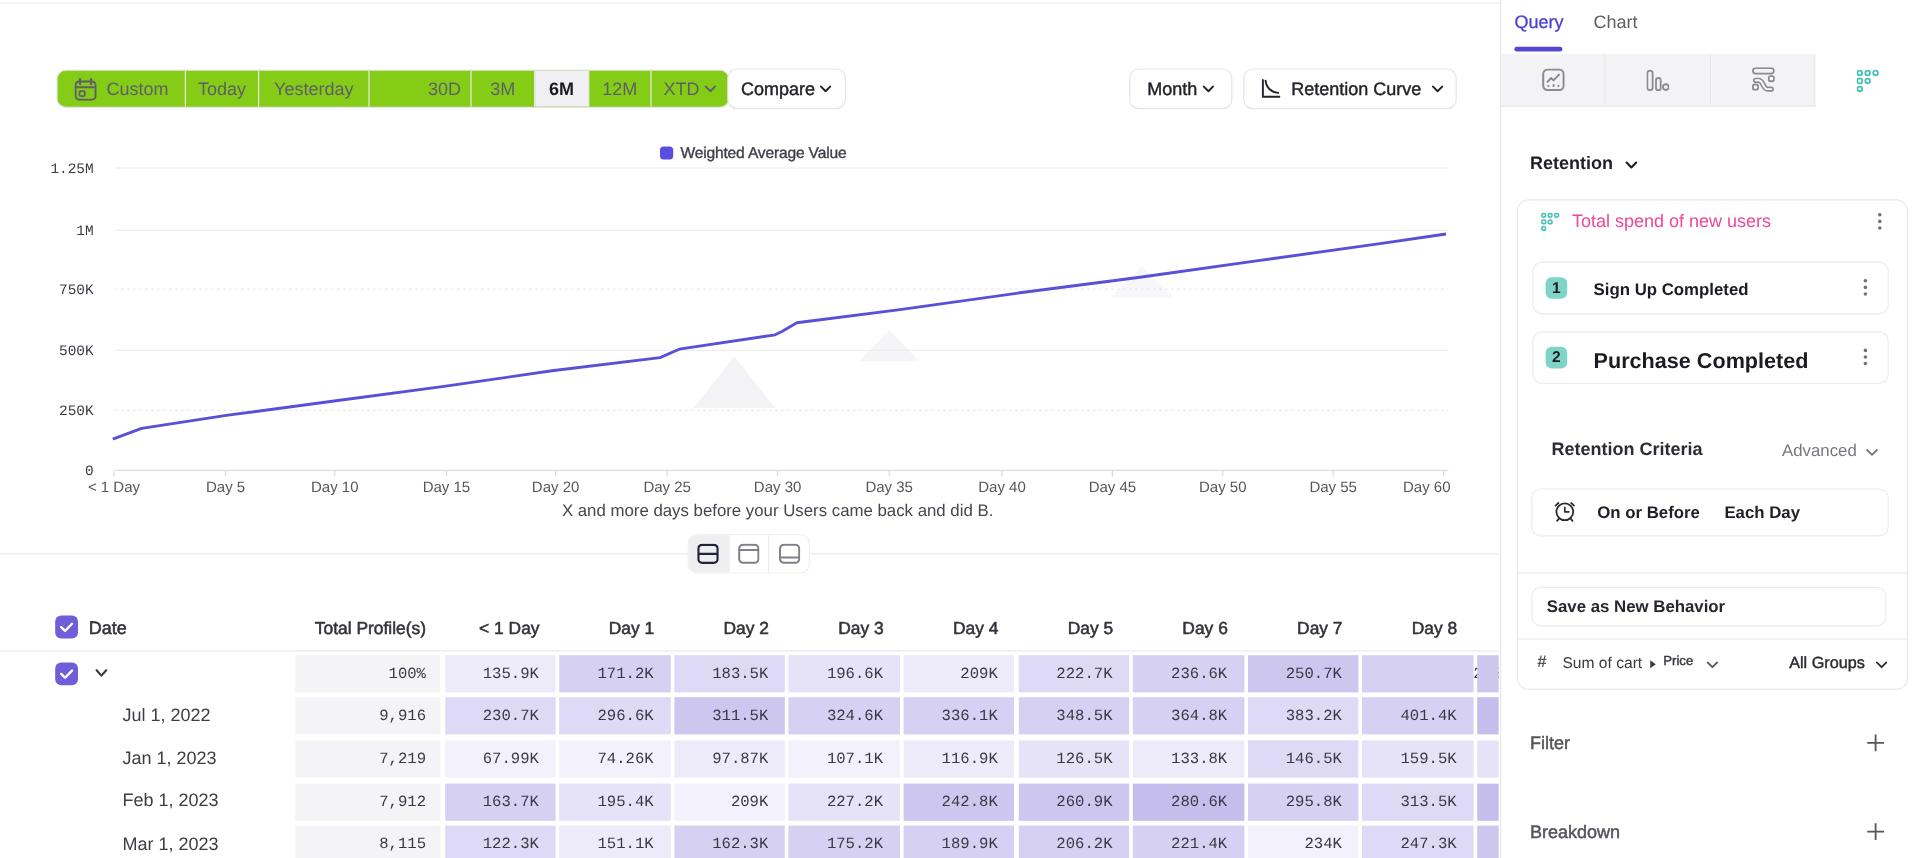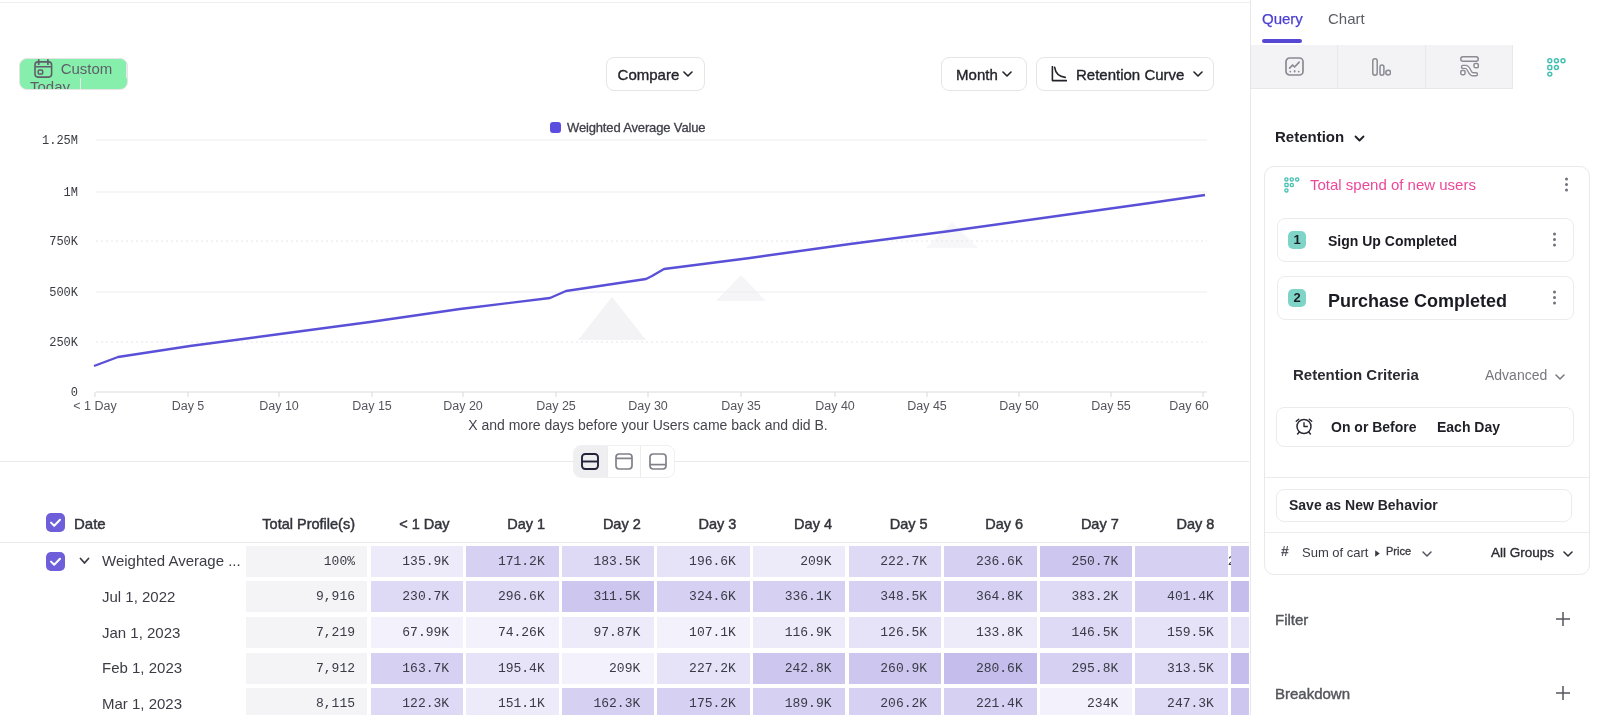--- a/index.html
+++ b/index.html
@@ -1,21 +1,21 @@
 <!DOCTYPE html>
 <html><head>
 <meta charset="utf-8">
 <style>
   * { margin:0; padding:0; box-sizing:border-box; }
   html,body { width:1600px; height:715px; background:#fff; overflow:hidden;
     font-family:"Liberation Sans", sans-serif; }
   .abs { position:absolute; }
   
-  .seg { position:absolute; top:58px; left:19px; height:32px; display:flex;
-    border:1px solid #e5e4e7; border-radius:8px; background:#86efac; overflow:hidden;flex-direction:column; }
+  .seg { position:absolute; top:58px; left:47px; height:32px; display:flex;
+    border:1px solid #e5e4e7; border-radius:8px; background:#84cc16; overflow:hidden; }
   .seg .b { display:flex; align-items:center; justify-content:center;
     font-size:15px; color:#5f5f69; border-right:1px solid #e9e8eb; white-space:nowrap; }
   .seg .b:last-child { border-right:none; }
   .btn { position:absolute; height:34px; border:1px solid #e5e4e7; border-radius:8px;
     background:#fff; display:flex; align-items:center; font-size:15px; color:#2a2a33; }
   
   .cell { position:absolute; height:31px; }
   .num { position:absolute; height:31px; line-height:31px; text-align:right;
     font-family:"Liberation Mono", monospace; font-size:13px; color:#3a3a46; }
   .hdr { position:absolute; height:38px; line-height:38px; text-align:right;
@@ -150,21 +150,20 @@
 <div class="hdr" style="left:847.0px;top:0;width:80.6px;">Day 5</div>
 <div class="hdr" style="left:942.6px;top:0;width:80.6px;">Day 6</div>
 <div class="hdr" style="left:1038.2px;top:0;width:80.6px;">Day 7</div>
 <div class="hdr" style="left:1133.8px;top:0;width:80.6px;">Day 8</div>
 <div class="abs" style="left:46px;top:46.6px;width:19px;height:19px;border-radius:5px;background:#6e5ed9;"><svg width="19" height="19" viewBox="0 0 19 19">
         <polyline points="5,9.6 8.2,12.8 14,6.8" fill="none" stroke="#fff" stroke-width="2" stroke-linecap="round" stroke-linejoin="round"></polyline>
       </svg></div>
 <svg class="abs" style="left:79px;top:52.3px;" width="11" height="8" viewBox="0 0 11 8">
       <polyline points="1.5,1.5 5.5,6 9.5,1.5" fill="none" stroke="#3c3c45" stroke-width="1.8" stroke-linecap="round" stroke-linejoin="round"></polyline>
     </svg>
-<div class="datecell" style="left:102px;top:38.3px;height:35.7px;line-height:35.7px;">Weighted Average ...</div>
 <div class="cell" style="left:245.5px;top:40.6px;width:121px;background:#f4f4f6;"></div>
 <div class="num" style="left:245.5px;top:40.6px;width:109.5px;">100%</div>
 <div class="cell" style="left:370.5px;top:40.6px;width:92.6px;background:#edeafa;"></div>
 <div class="num" style="left:370.5px;top:40.6px;width:78.6px;">135.9K</div>
 <div class="cell" style="left:466.1px;top:40.6px;width:92.6px;background:#d6d0f3;"></div>
 <div class="num" style="left:466.1px;top:40.6px;width:78.6px;">171.2K</div>
 <div class="cell" style="left:561.7px;top:40.6px;width:92.6px;background:#ded9f5;"></div>
 <div class="num" style="left:561.7px;top:40.6px;width:78.6px;">183.5K</div>
 <div class="cell" style="left:657.3px;top:40.6px;width:92.6px;background:#e6e2f7;"></div>
 <div class="num" style="left:657.3px;top:40.6px;width:78.6px;">196.6K</div>

